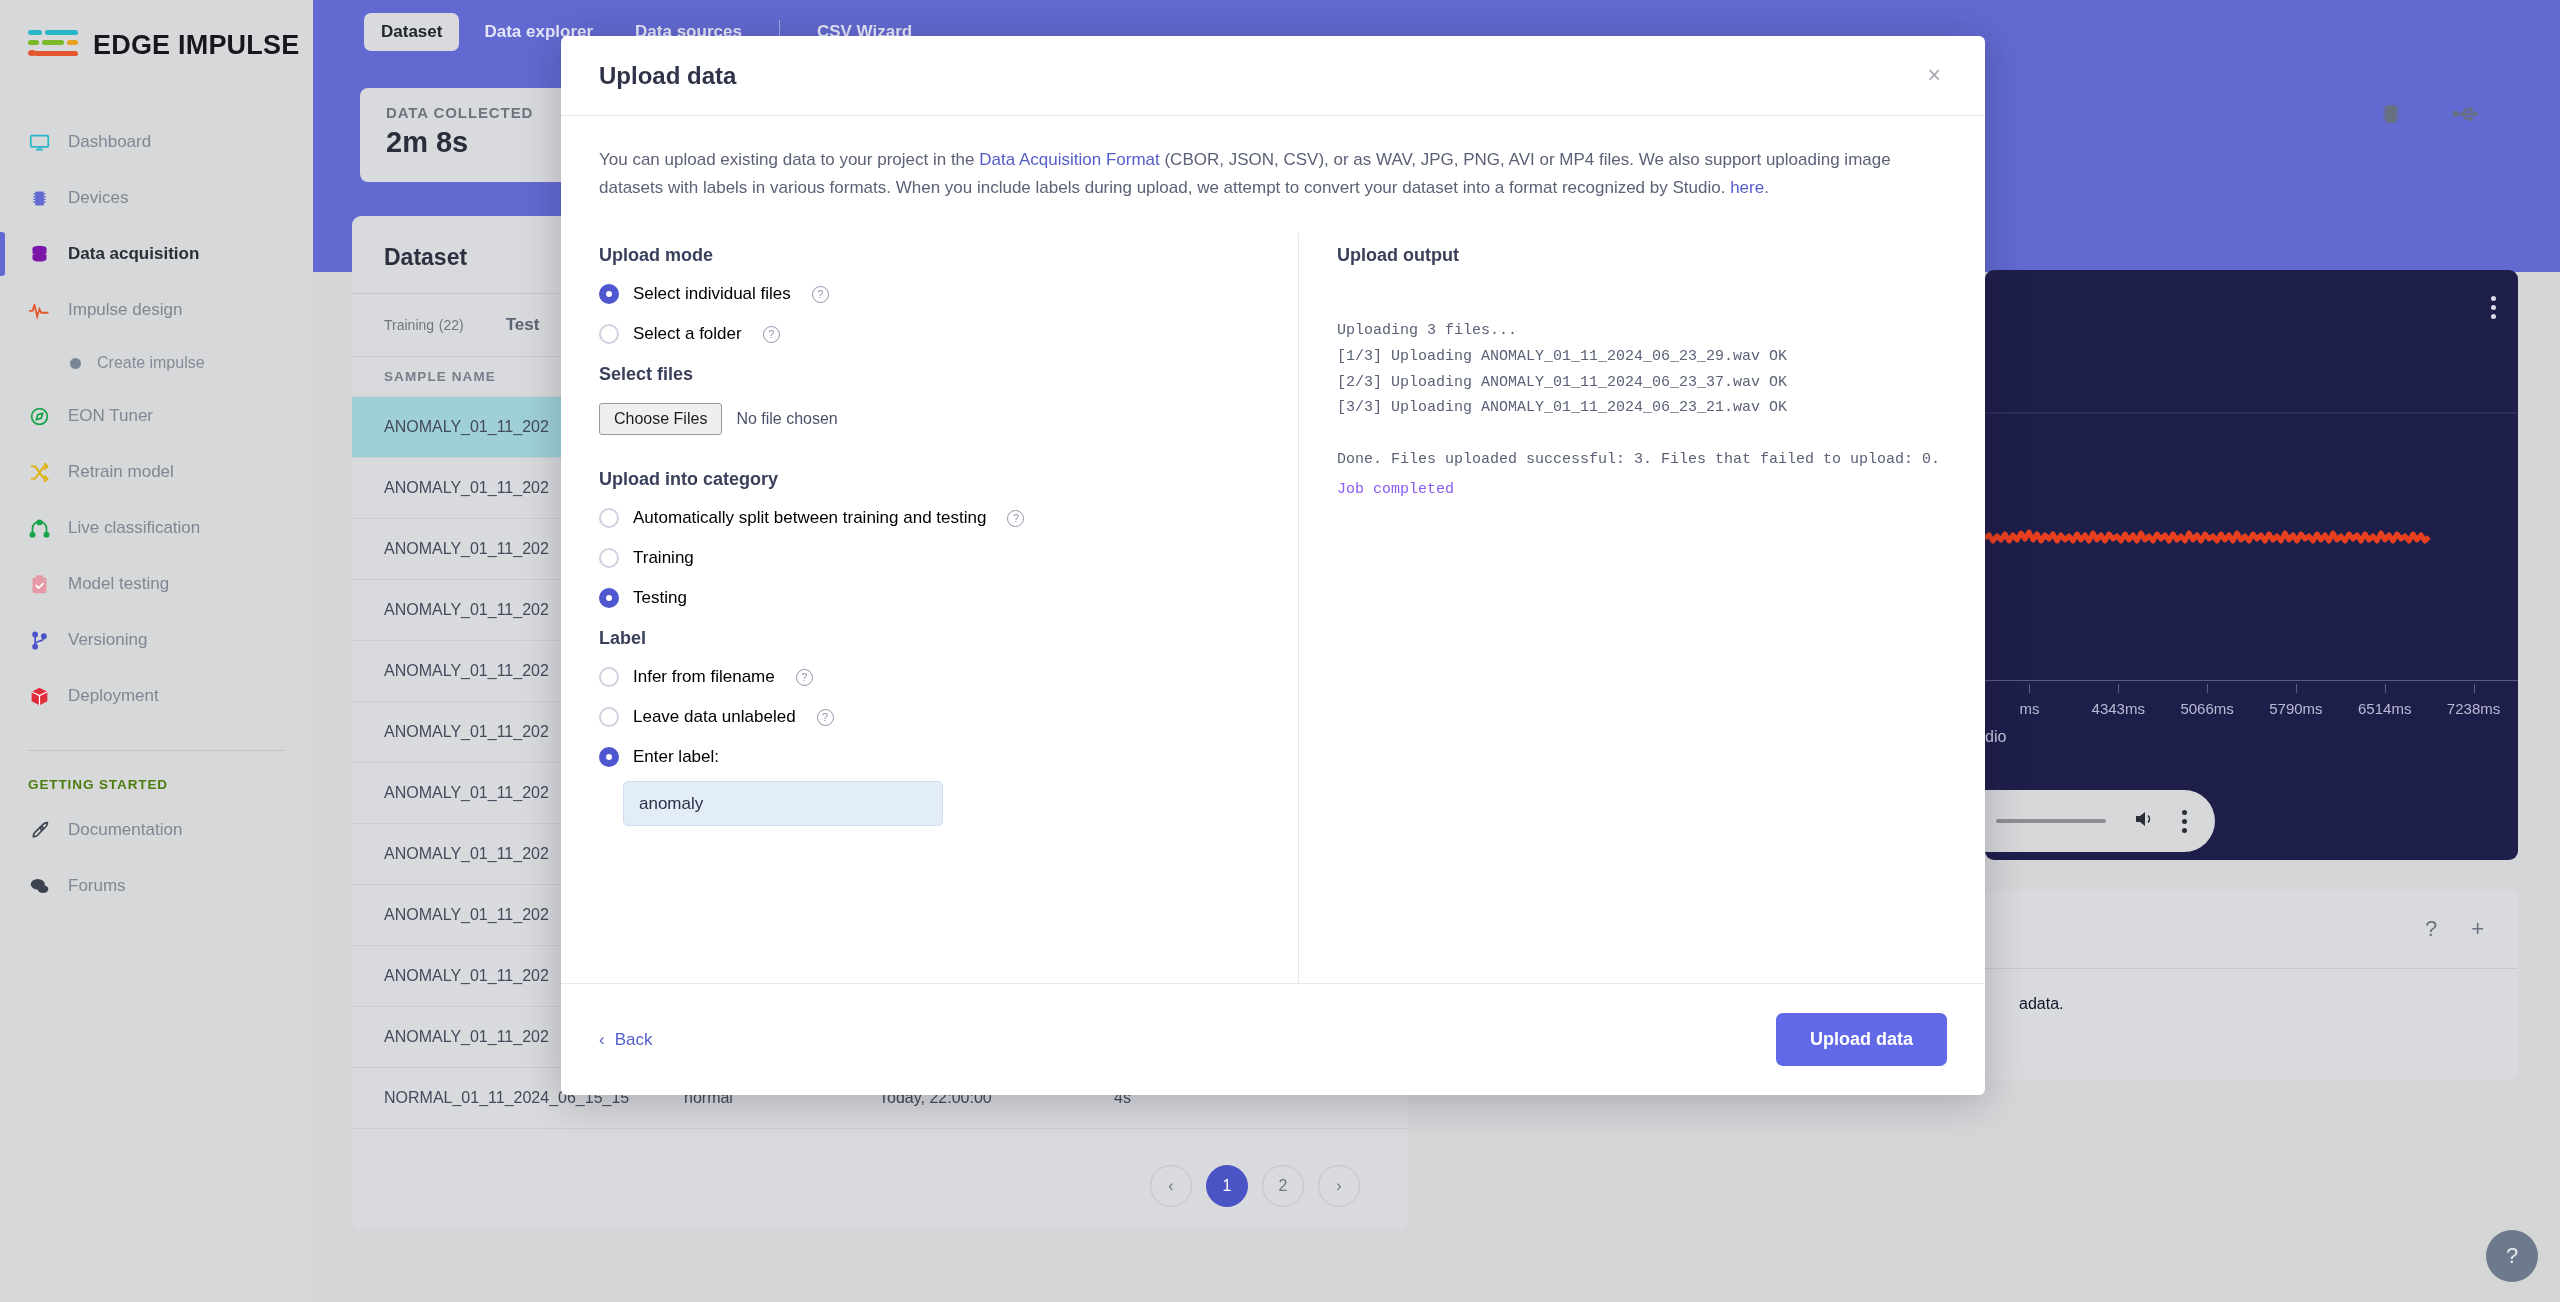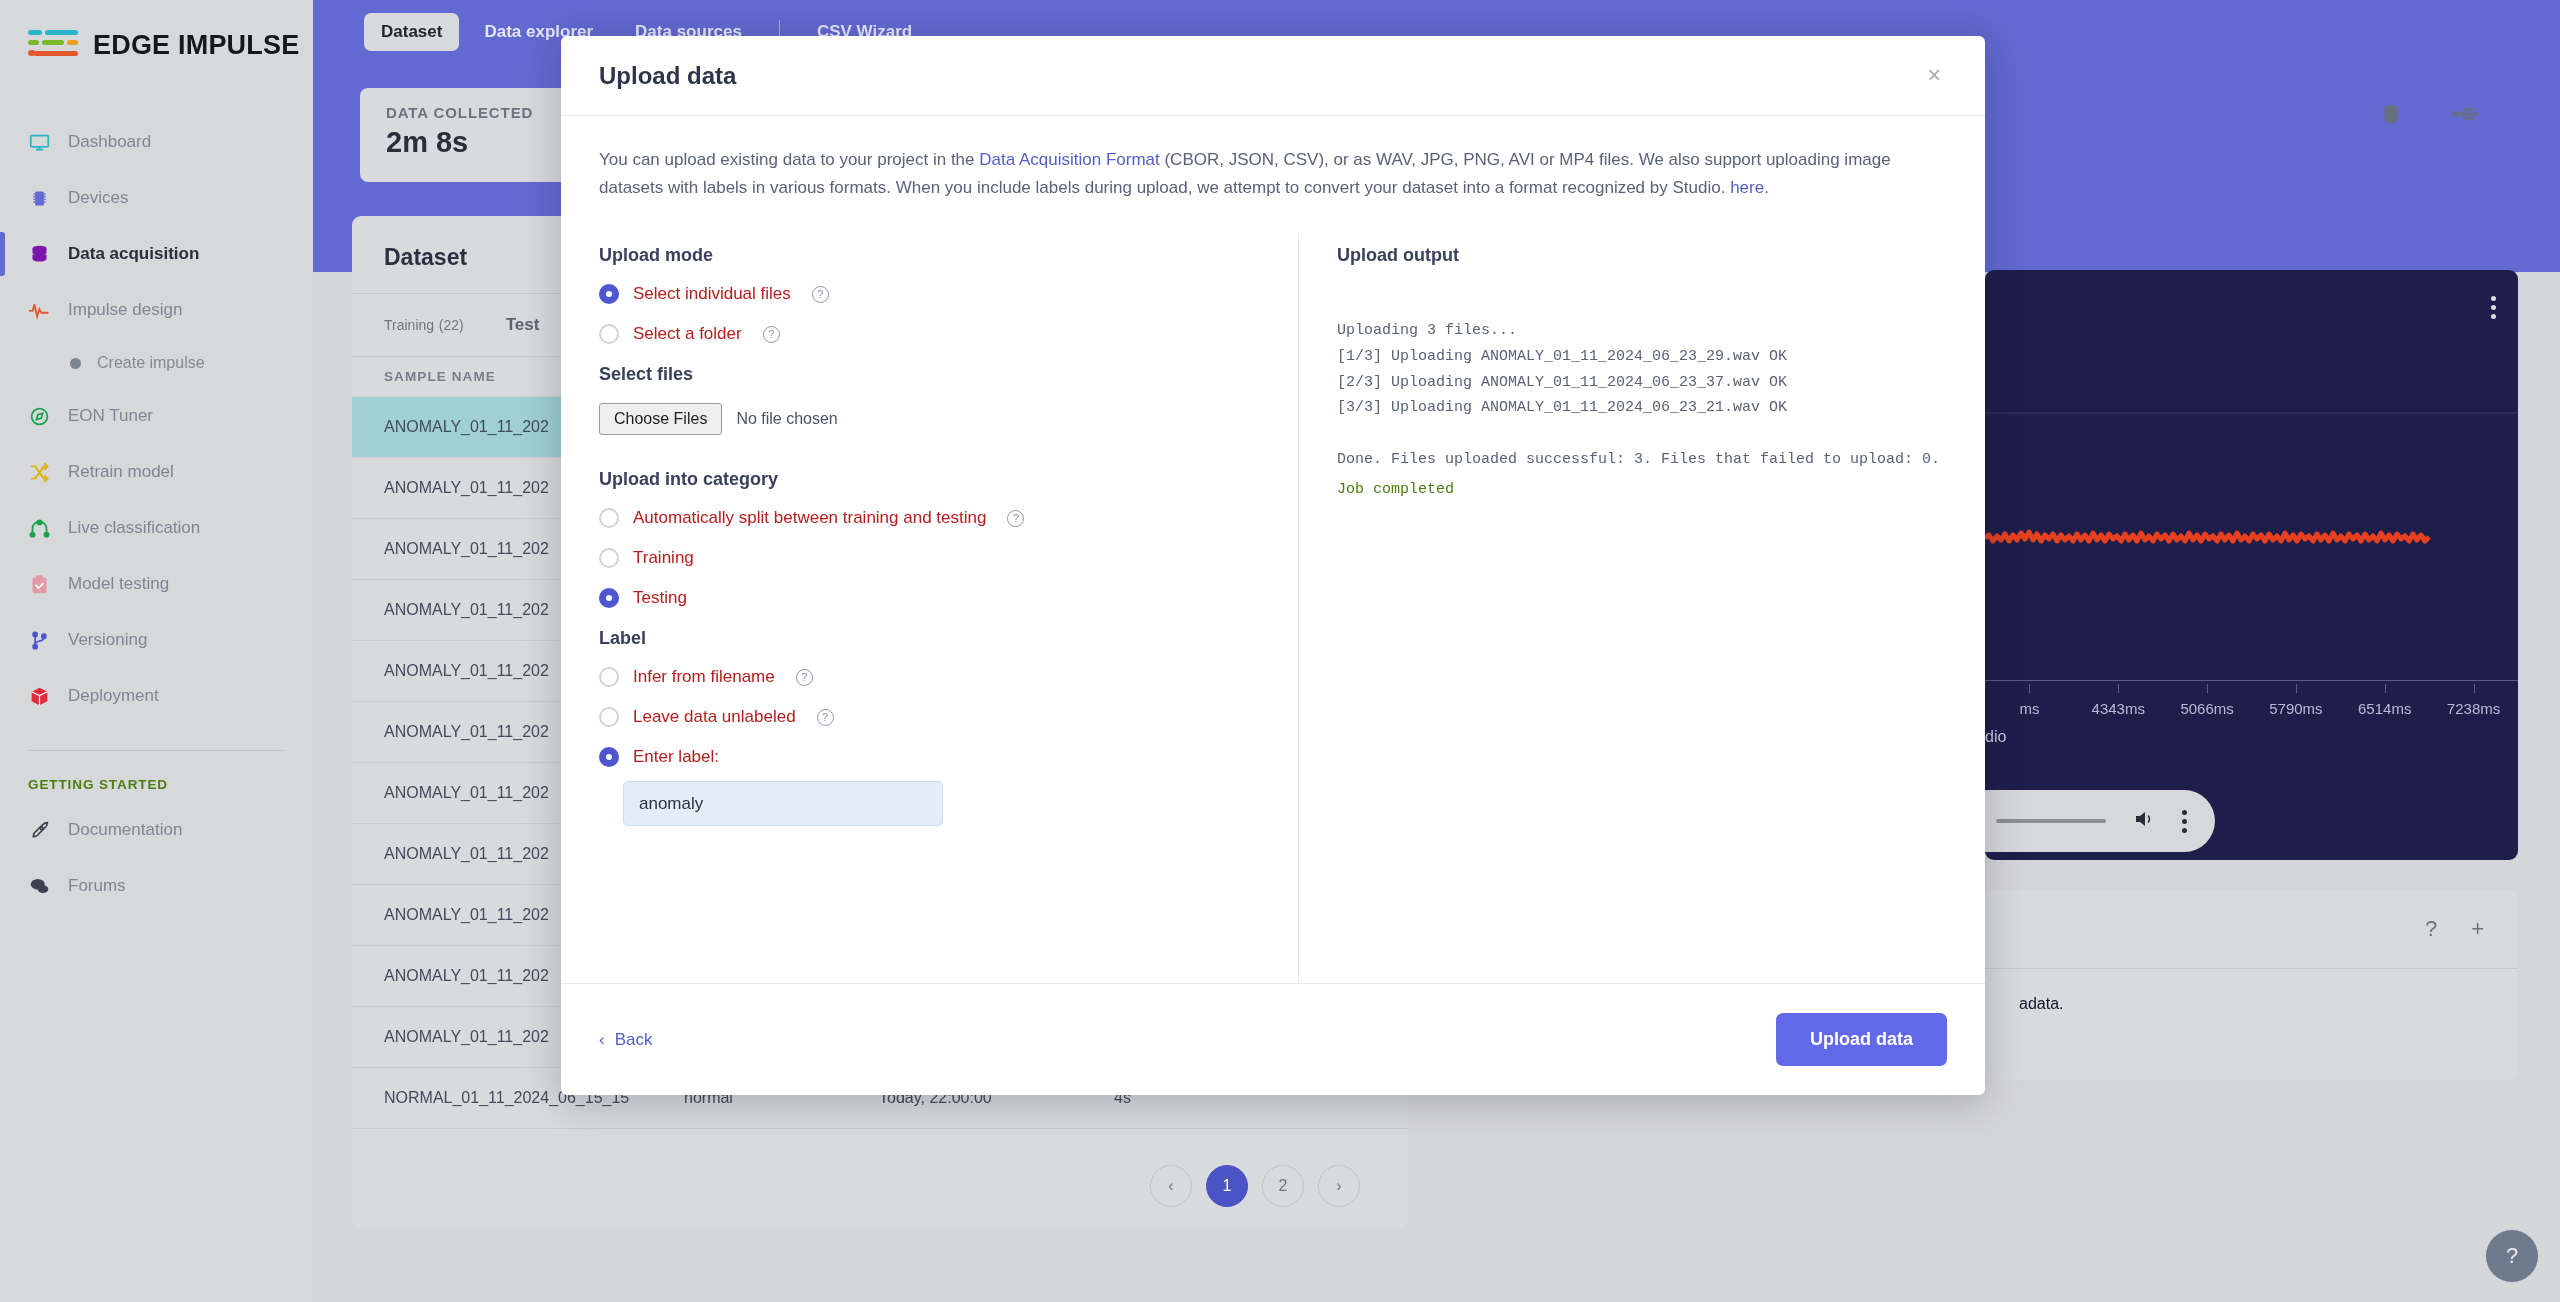--- a/index.html
+++ b/index.html
@@ -128,21 +128,21 @@
   .m-left { width: 700px; border-right: 1px solid #e7e8ec; padding-right: 30px; }
   .m-right { flex: 1; padding-left: 38px; }
   .sec-title { font-size: 18px; font-weight: 700; color: #3a405a; margin: 12px 0 18px; }
   .radio-row { display: flex; align-items: center; gap: 14px; margin-bottom: 20px; cursor: pointer; }
   .radio {
     width: 20px; height: 20px; border-radius: 50%; border: 2px solid #ced2dd;
     background: #fff; flex: 0 0 20px; position: relative;
   }
   .radio.on { border-color: #4e57cf; background: #4e57cf; }
   .radio.on::after { content:""; position:absolute; left:5px; top:5px; width:6px; height:6px; border-radius:50%; background:#fff; }
-  .radio-lbl { font-size: 17px; color: #b91c1c; }
+  .radio-lbl { font-size: 17px; color: #000000; }
   .qmark {
     display: inline-flex; align-items: center; justify-content: center;
     width: 17px; height: 17px; border-radius: 50%; border: 1.5px solid #8e95a8;
     font-size: 11px; color: #8e95a8; margin-left: 7px; vertical-align: 1px; cursor: pointer;
   }
   .file-row { display: flex; align-items: center; gap: 14px; margin: 6px 0 34px; }
   .choose-btn {
     border: 1px solid #9a9a9a; background: #efefef; border-radius: 3px;
     padding: 6px 14px; font-size: 16px; color: #1c1c1c; cursor: pointer;
   }
@@ -151,21 +151,21 @@
     margin: 10px 0 0 24px; width: 320px; height: 45px;
     background: #e3ecf9; border: 1px solid #cfdced; border-radius: 5px;
     padding: 8px 15px; font-size: 17px; color: #2c3040;
     font-family: "Liberation Sans", sans-serif;
   }
   .out-title { font-size: 18px; font-weight: 700; color: #3a405a; margin: 12px 0 0; }
   .out-log {
     margin-top: 52px; font-family: "Liberation Mono", monospace;
     font-size: 15px; line-height: 1.72; color: #5b6277; white-space: pre-wrap;
   }
-  .out-ok { color: #4d7c0f; }
+  .out-ok { color: #8b5cf6; }
   .m-foot {
     height: 112px; border-top: 1px solid #e7e8ec;
     display: flex; align-items: center; justify-content: space-between; padding: 0 38px;
   }
   .back-link { display: flex; align-items: center; gap: 10px; font-size: 17px; color: #545ec8; cursor: pointer; }
   .upload-btn {
     background: #6269e8; color: #fff; border: none; border-radius: 7px;
     padding: 16px 34px; font-size: 18px; font-weight: 700; cursor: pointer;
     font-family: "Liberation Sans", sans-serif;
   }

